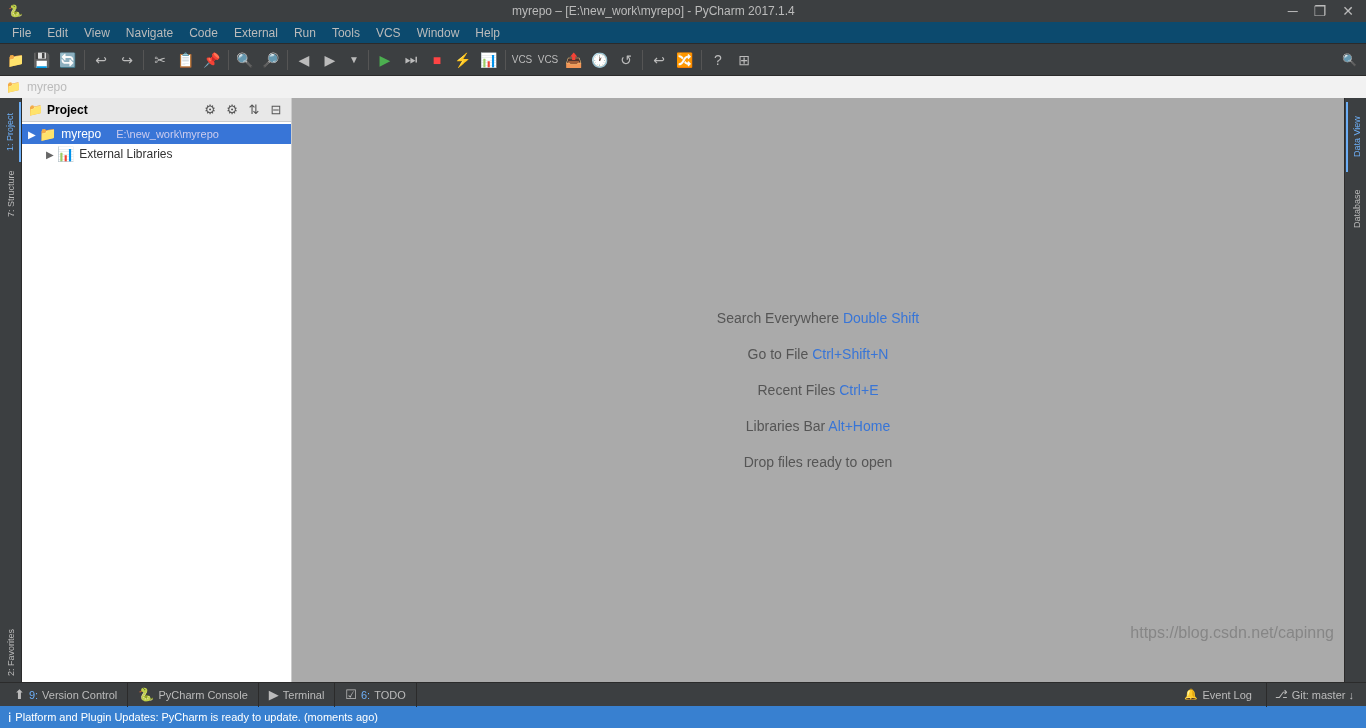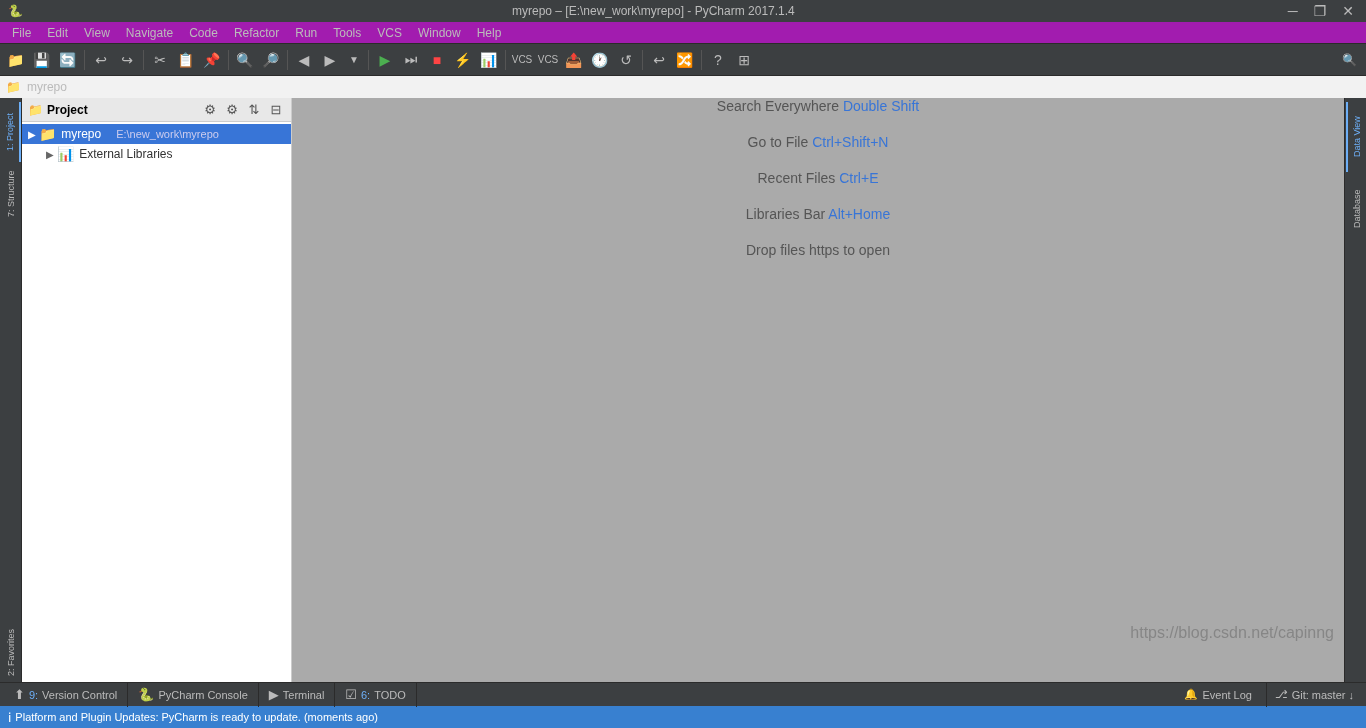--- a/index.html
+++ b/index.html
@@ -15,21 +15,21 @@
       padding: 0 8px;
       color: #bbbbbb;
       font-size: 12px;
     }
     #title-bar .title { flex: 1; text-align: center; }
     #title-bar .window-controls { display: flex; gap: 8px; }
     #title-bar .win-btn { cursor: pointer; font-size: 14px; color: #bbbbbb; background: none; border: none; padding: 0 4px; }
 
     
     #menu-bar {
-      background: #a21caf;
+      background: #0c4a6e;
       height: 22px;
       display: flex;
       align-items: center;
       padding: 0 4px;
       border-bottom: 1px solid #2b2b2b;
     }
     .menu-item {
       padding: 2px 8px;
       cursor: pointer;
       color: #bbbbbb;
@@ -178,21 +178,21 @@
     .tree-item .path { font-size: 11px; color: #888; margin-left: 11px; }
     .tree-item.selected .path { color: #cce; }
     .tree-item.indent { padding-left: 24px; }
 
     
     #editor-area {
       flex: 1;
       background: #aaa;
       display: flex;
       align-items: center;
-      justify-content: flex-start;
+      justify-content: center;
       flex-direction: column;
       gap: 20px;
       position: relative;
     }
     .hint-line {
       font-size: 14px;
       color: #555;
     }
     .hint-line .shortcut {
       color: #3875d7;
@@ -309,21 +309,21 @@
     <button class="win-btn">✕</button>
   </div>
 </div>
 
 <div id="menu-bar">
   <span class="menu-item">File</span>
   <span class="menu-item">Edit</span>
   <span class="menu-item">View</span>
   <span class="menu-item">Navigate</span>
   <span class="menu-item">Code</span>
-  <span class="menu-item">Refactor</span>
+  <span class="menu-item">External</span>
   <span class="menu-item">Run</span>
   <span class="menu-item">Tools</span>
   <span class="menu-item">VCS</span>
   <span class="menu-item">Window</span>
   <span class="menu-item">Help</span>
 </div>
 
 <div id="toolbar">
   <div class="tb-btn">📁</div>
   <div class="tb-btn">💾</div>
@@ -407,21 +407,21 @@
     <div class="hint-line">
       <span>Go to File </span><span class="shortcut">Ctrl+Shift+N</span>
     </div>
     <div class="hint-line">
       <span>Recent Files </span><span class="shortcut">Ctrl+E</span>
     </div>
     <div class="hint-line">
       <span>Libraries Bar </span><span class="shortcut">Alt+Home</span>
     </div>
     <div class="hint-line">
-      <span>Drop files https to open</span>
+      <span>Drop files ready to open</span>
     </div>
     <div class="watermark">https://blog.csdn.net/capinng</div>
   </div>
 
   <div id="right-sidebar">
     <div class="right-sidebar-icon active">Data View</div>
     <div class="right-sidebar-icon">Database</div>
   </div>
 
 </div>

